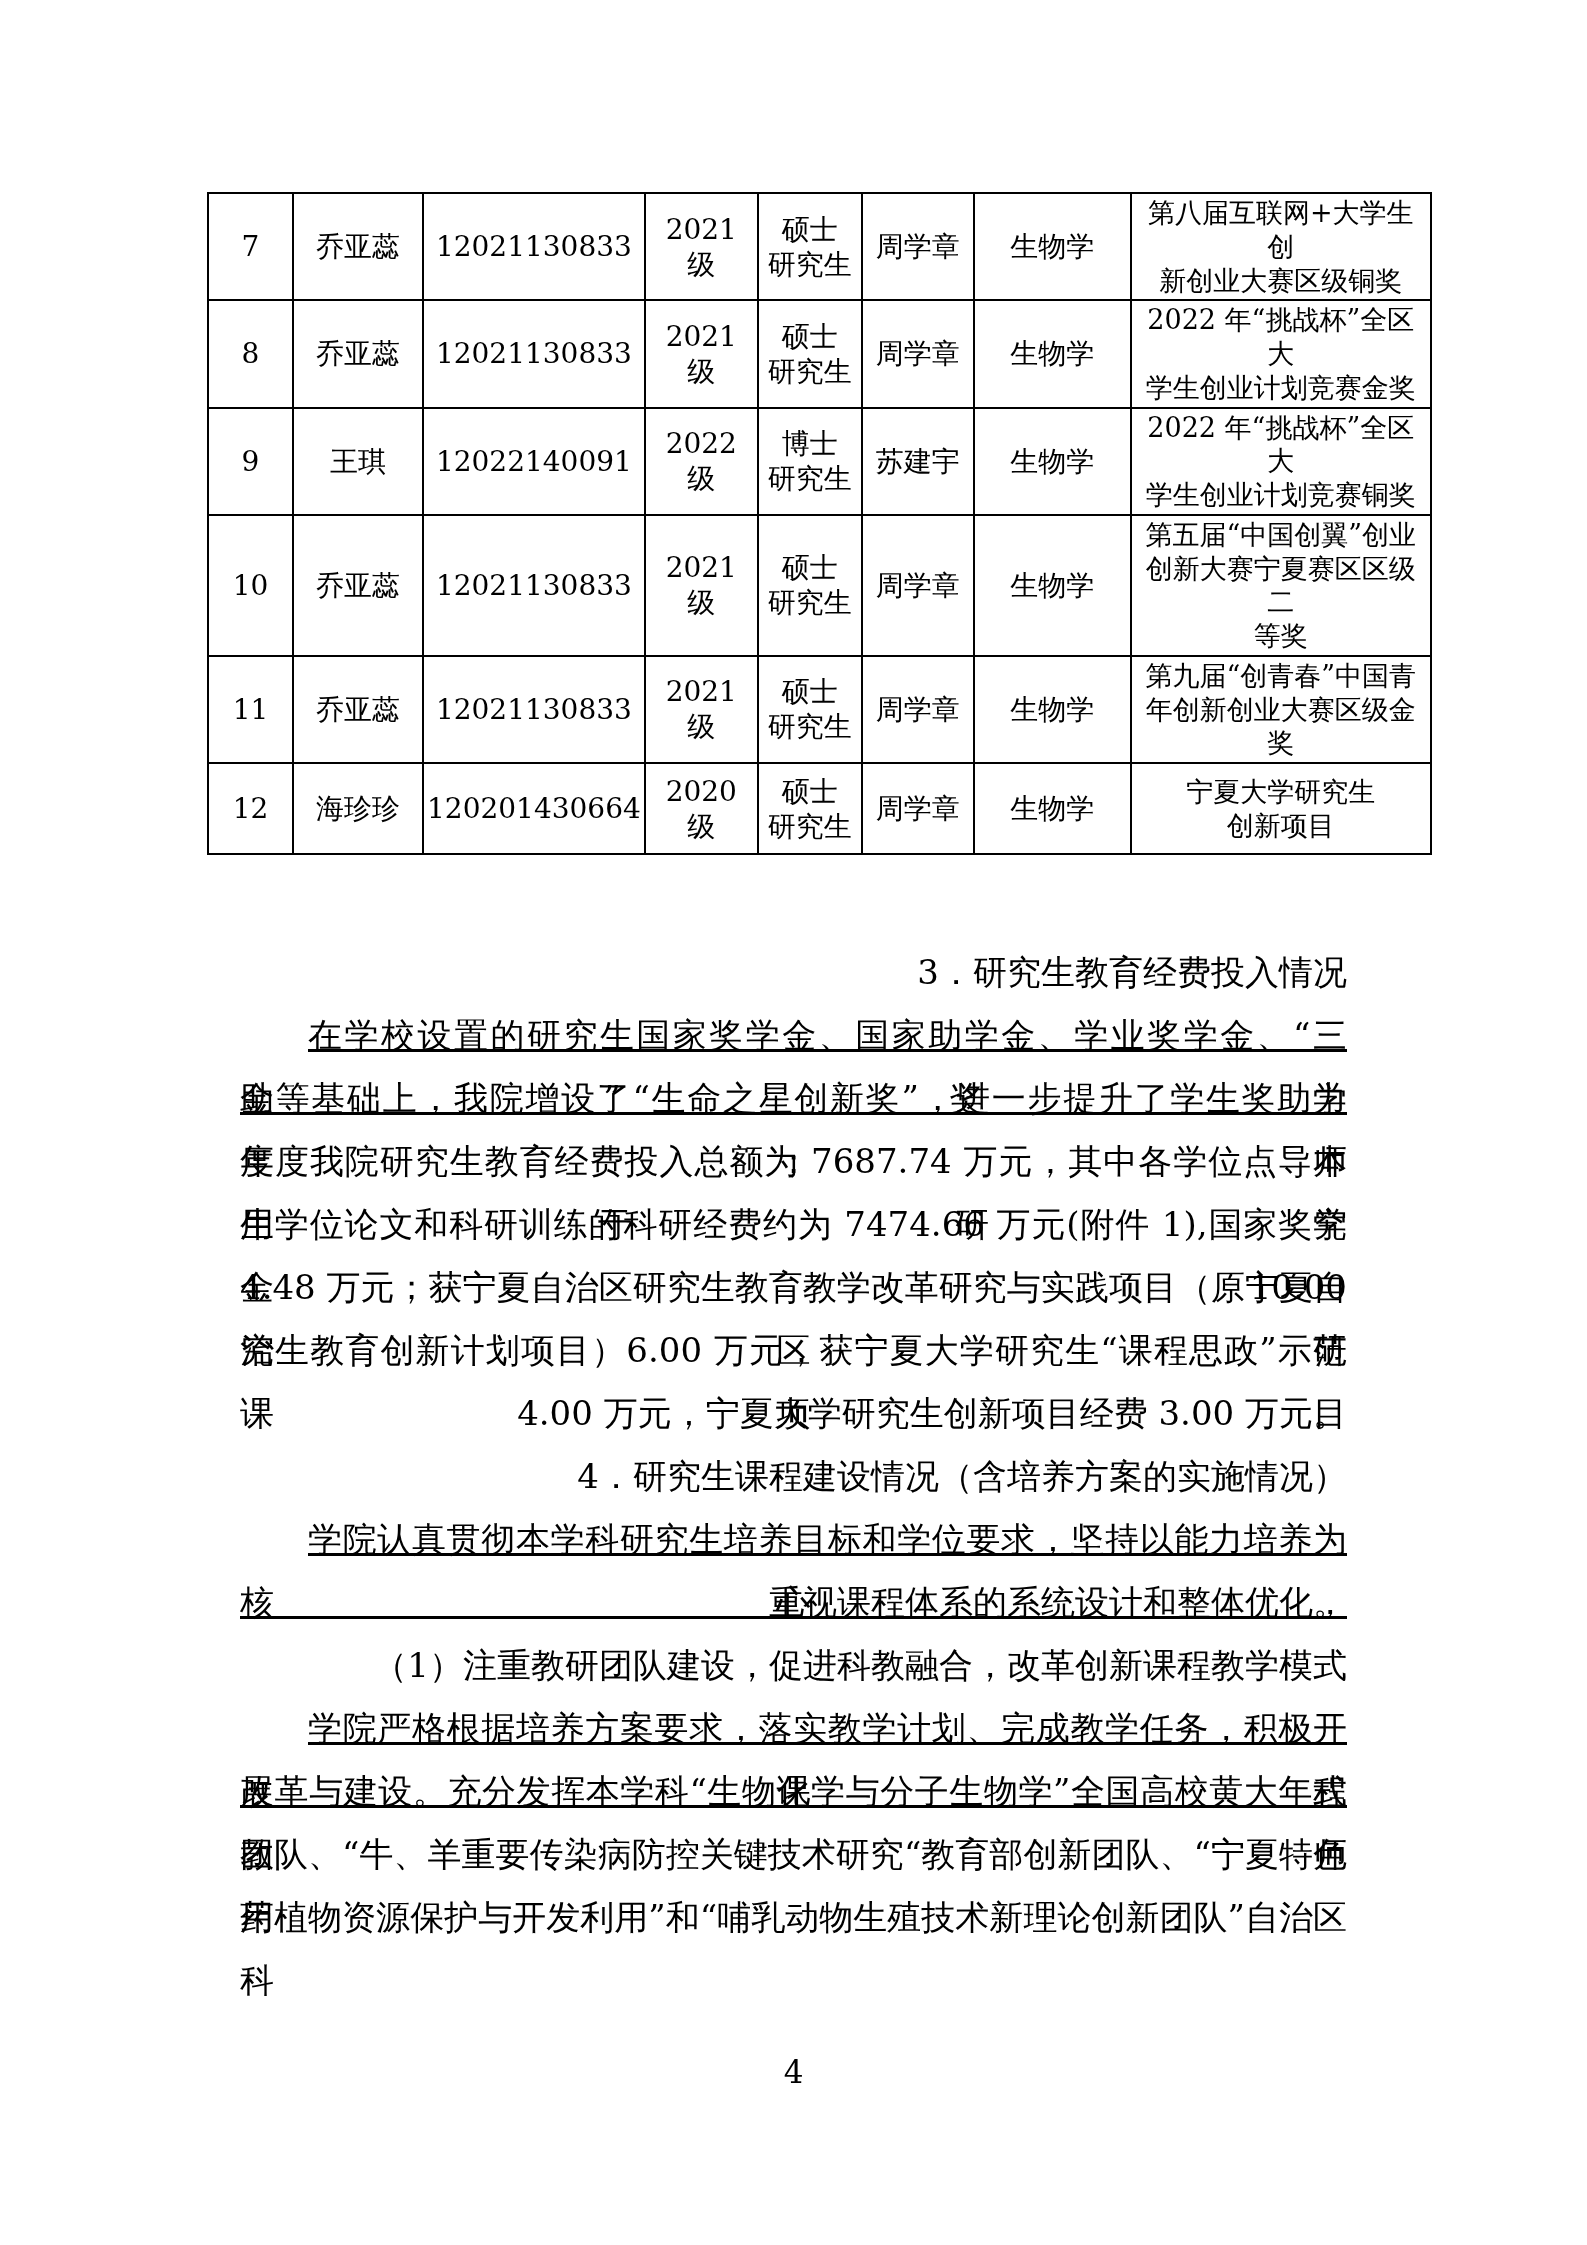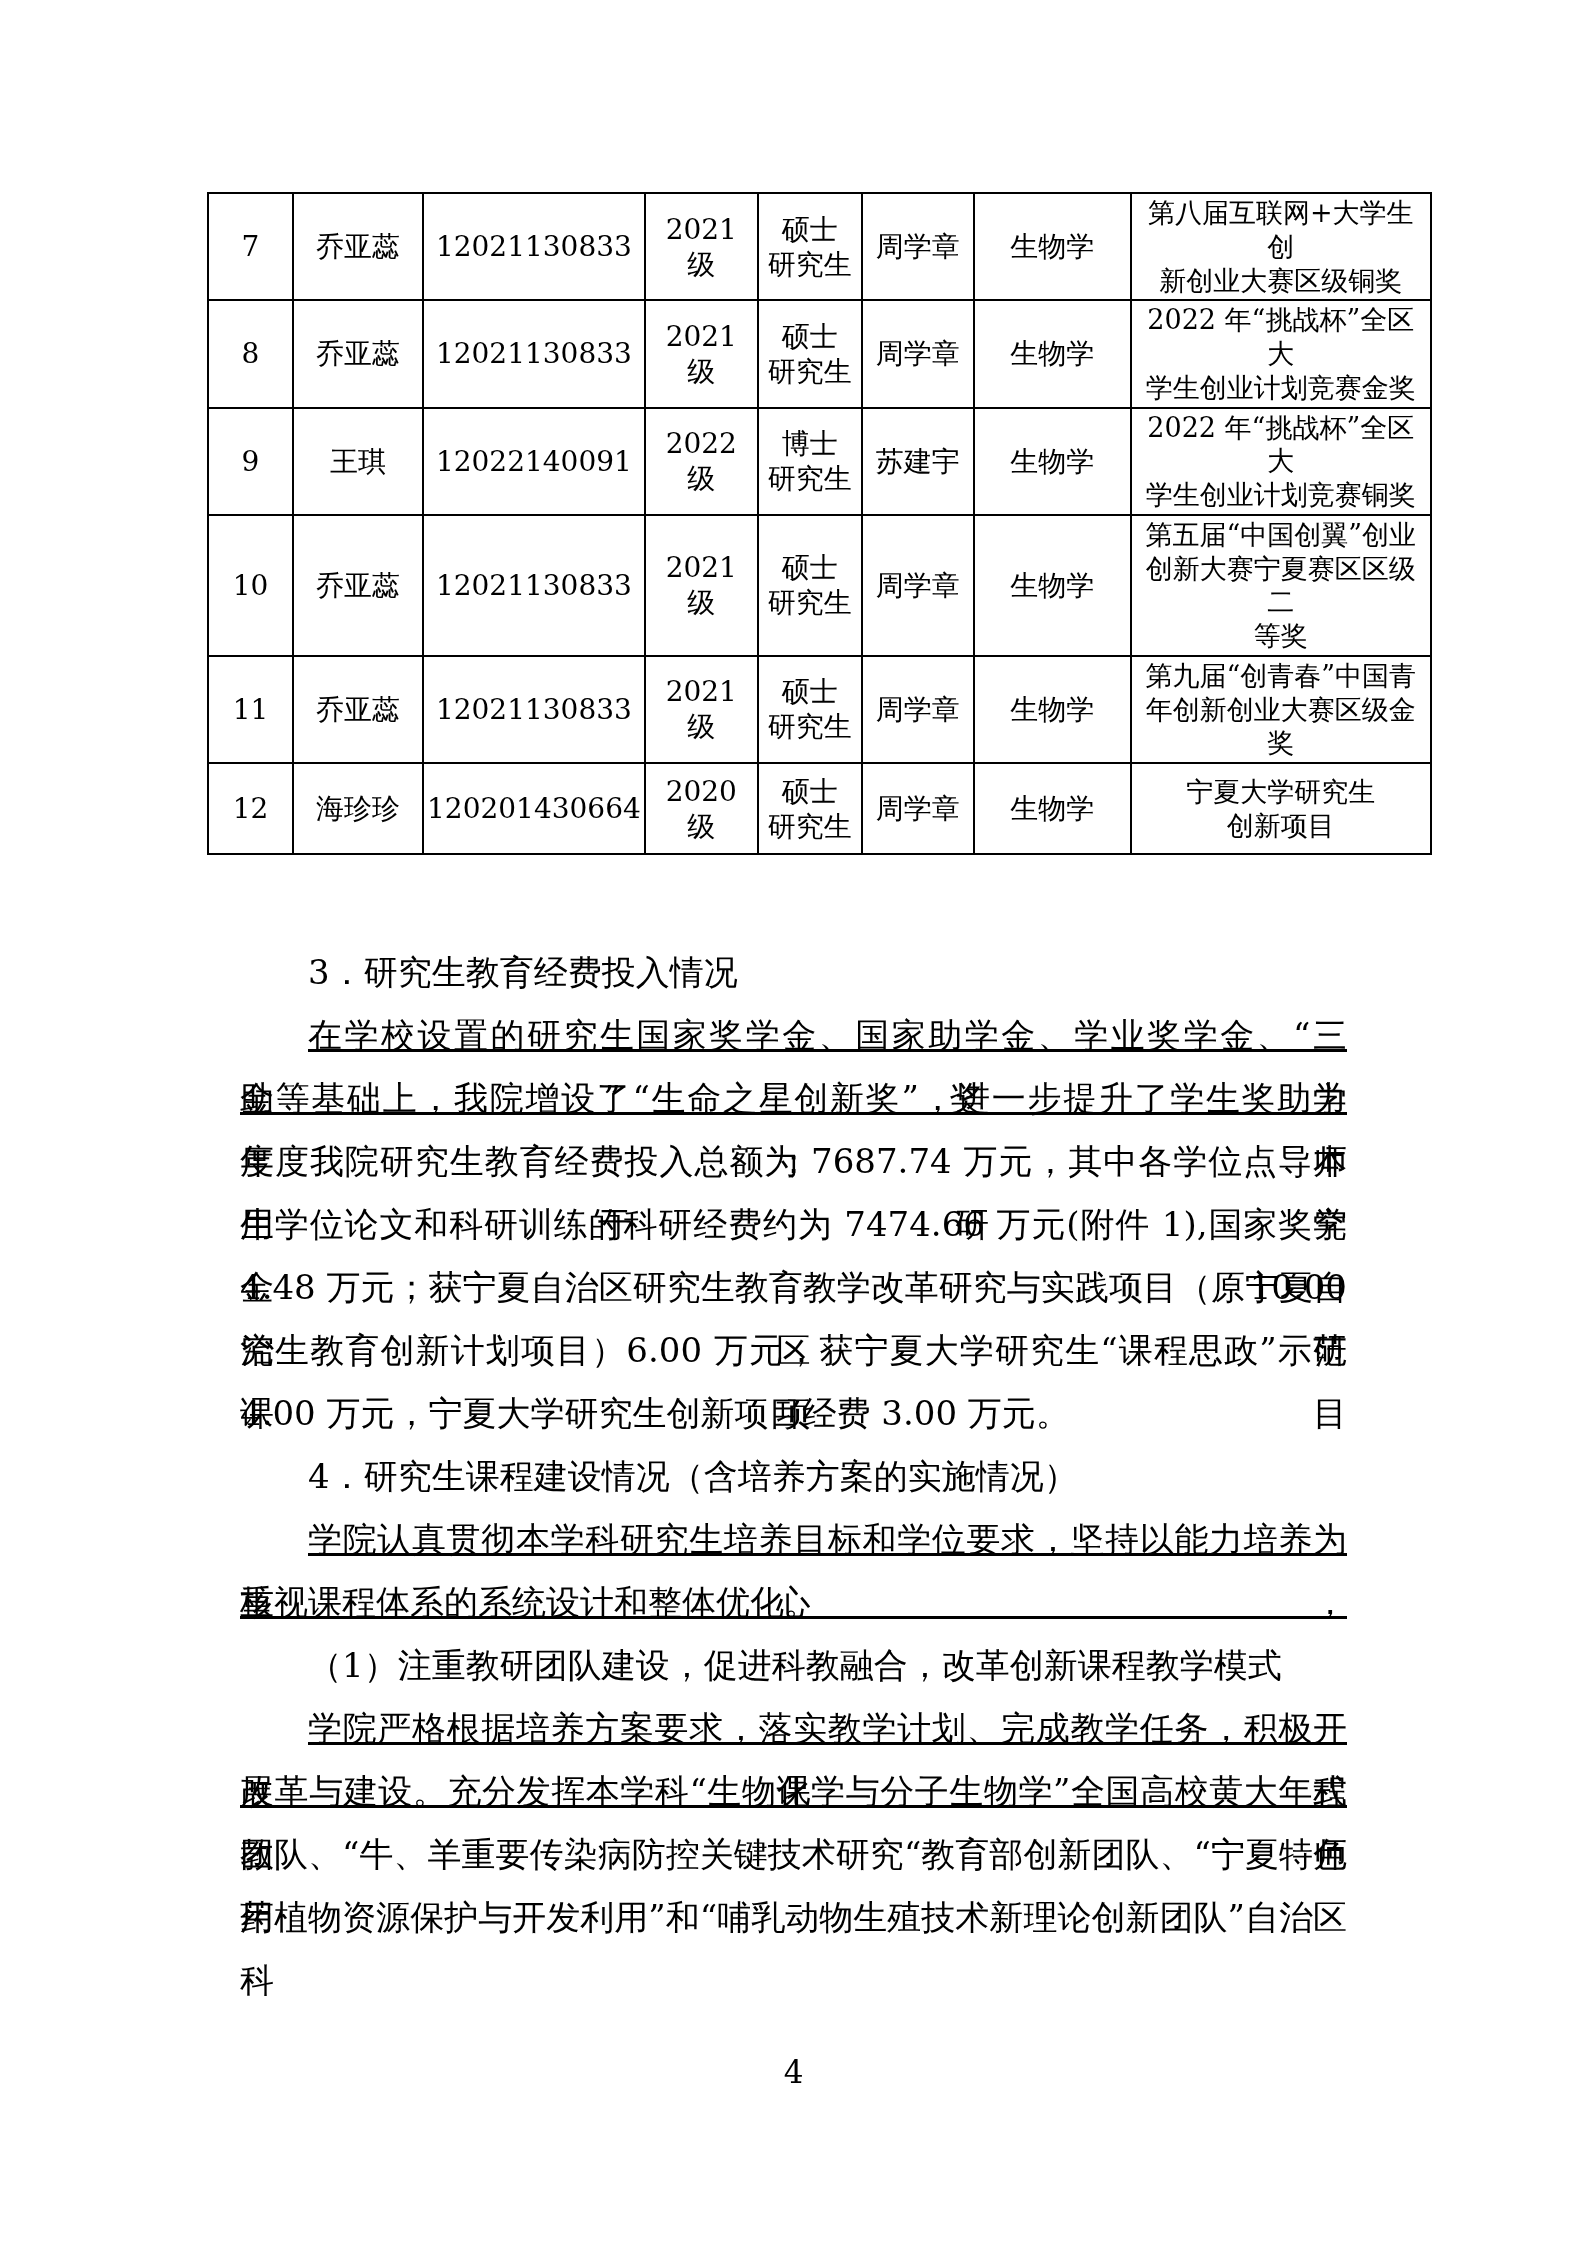--- a/index.html
+++ b/index.html
@@ -40,21 +40,21 @@
     position: absolute;
     left: 240px;
     top: 941px;
     width: 1107px;
     font-size: 34px;
   }
   .body-text .line {
     line-height: 63px;
     height: 63px;
     white-space: nowrap;
-    text-align: left;
+    text-align: right;
   }
   .body-text .line.fill {
     white-space: normal;
     text-align: justify;
     text-align-last: justify;
   }
   .body-text .line.indent { padding-left: 68px; }
   .body-text .line.fill.indent { padding-left: 0; text-indent: 68px; text-decoration: underline; }
 
   

